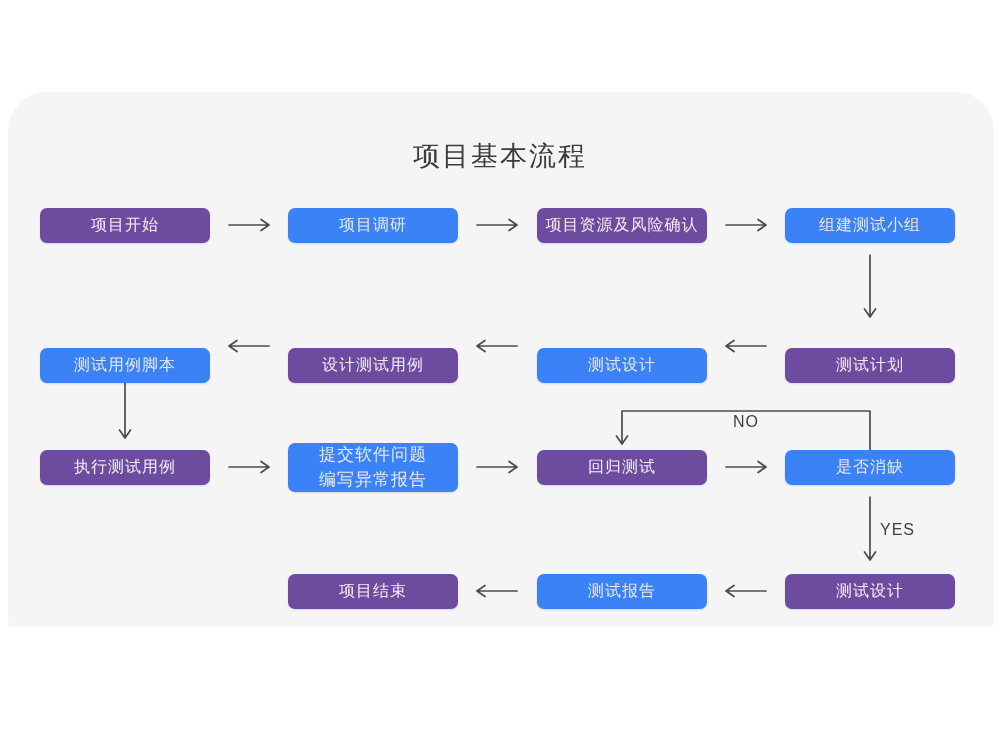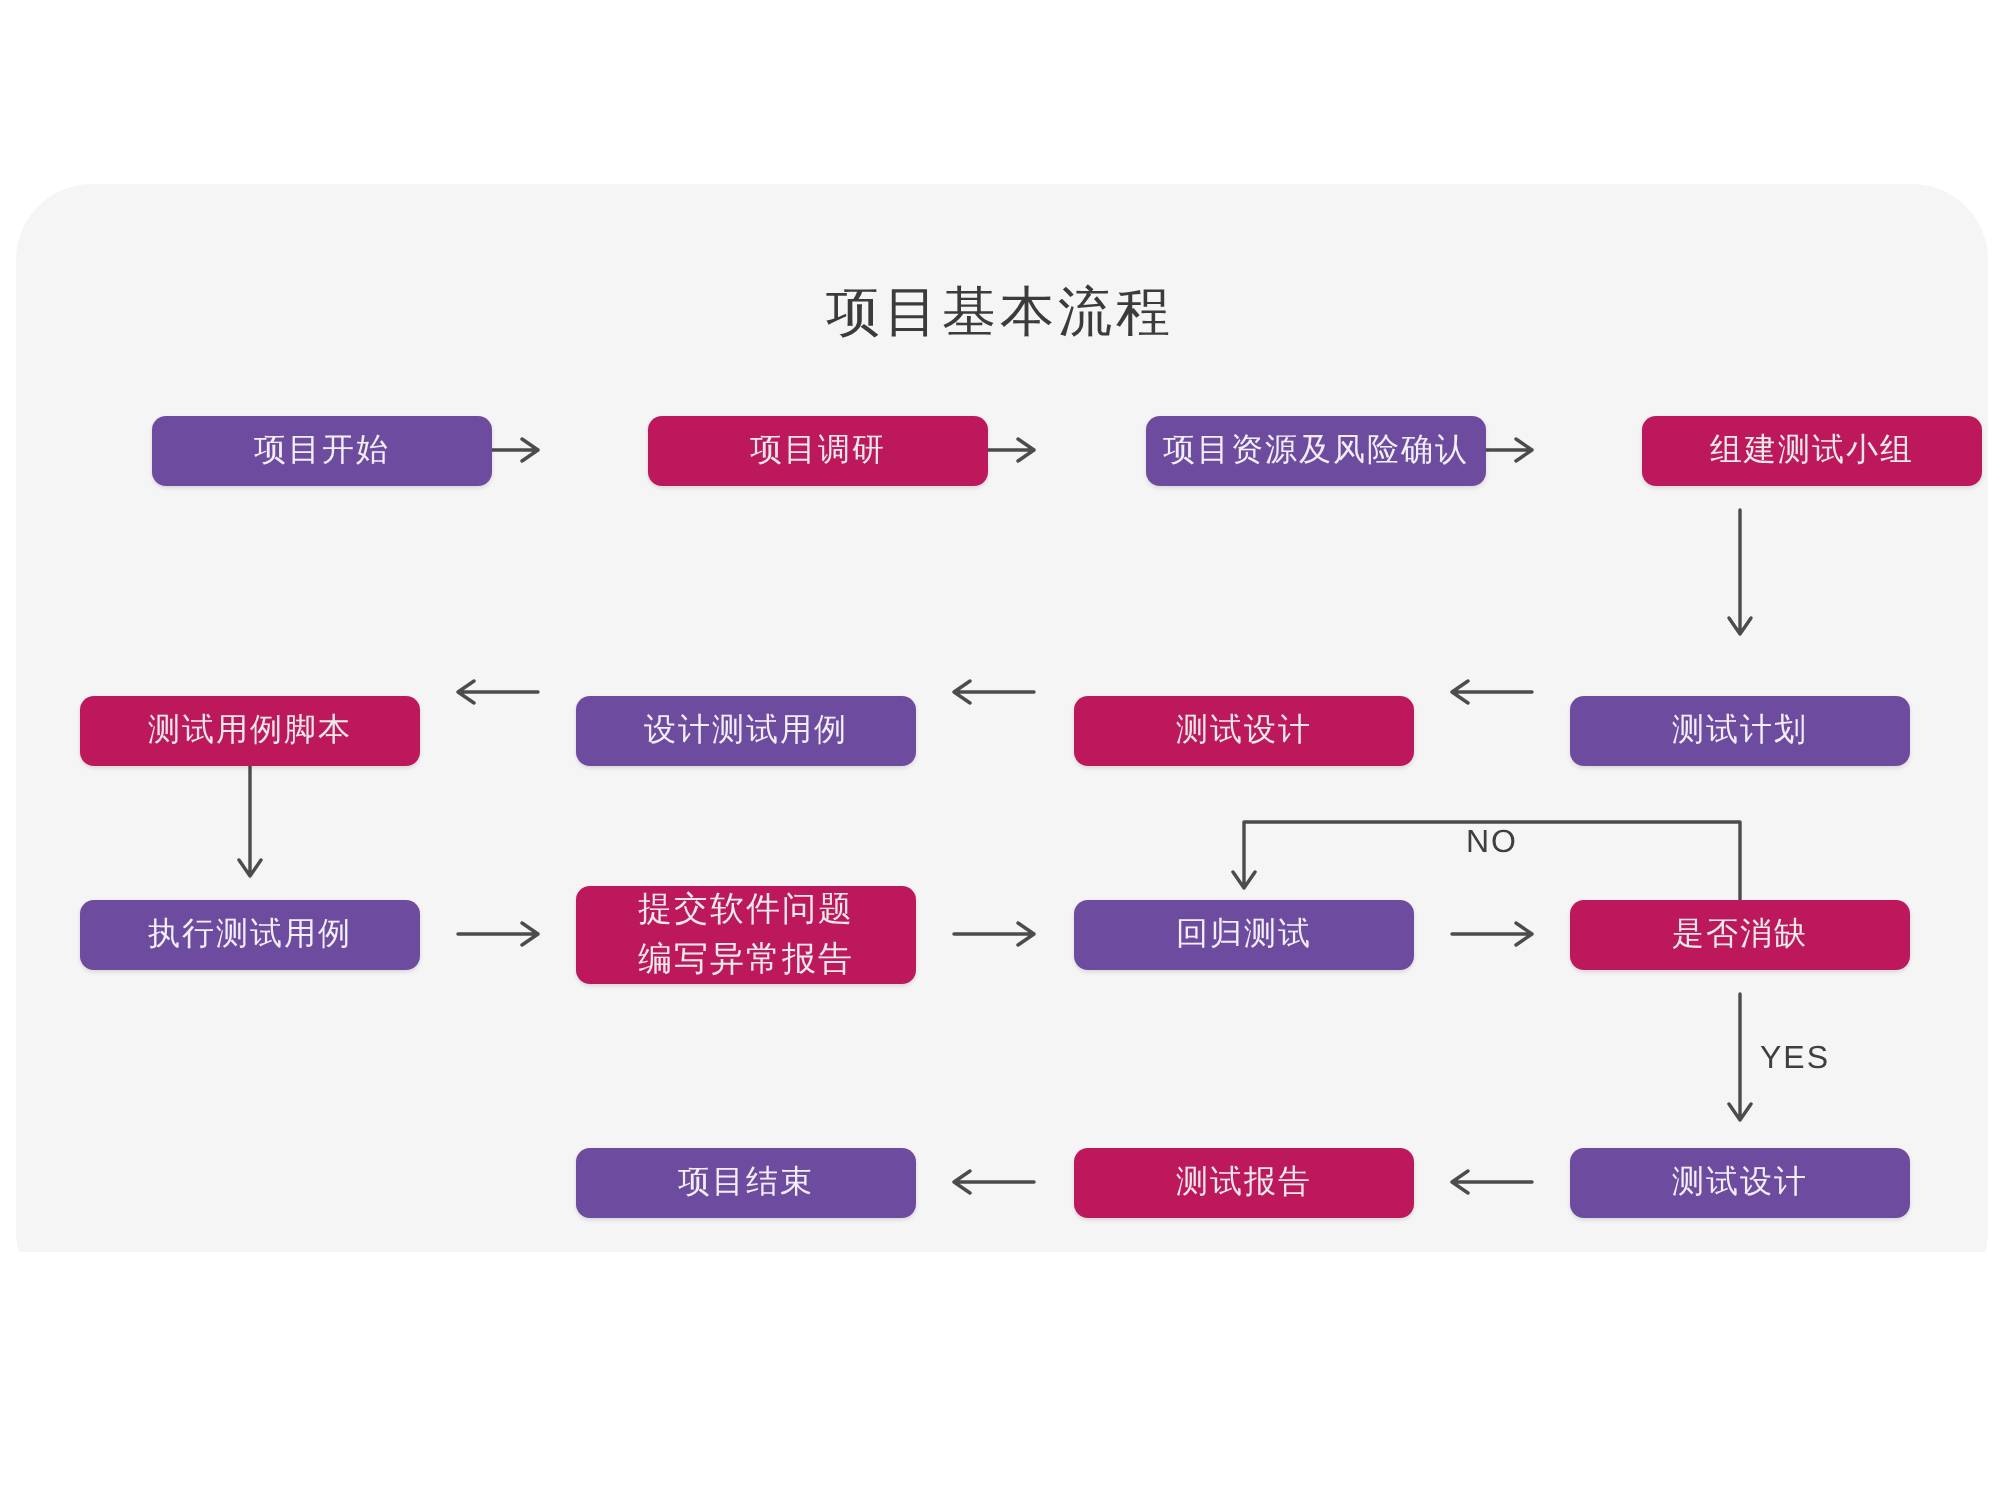--- a/index.html
+++ b/index.html
@@ -59,34 +59,34 @@
     display: flex;
     align-items: center;
     justify-content: center;
     text-align: center;
     font-size: 16px;
     letter-spacing: 1px;
     box-shadow: 0 1px 2px rgba(0,0,0,0.12);
     box-sizing: border-box;
   }
   .node.purple { background: #6D4B9F; color: #F2EEF7; }
-  .node.gray   { background: #be185d; color: #E9E9E9; }
+  .node.gray   { background: #3b82f6; color: #E9E9E9; }
   .node.tall {
     height: 49px;
     flex-direction: column;
     line-height: 1.45;
     font-size: 17px;
   }
   
   .c1 { left: 40px; }
   .c2 { left: 288px; }
   .c3 { left: 537px; }
   .c4 { left: 785px; }
   
-  .r1 { top: 208px; margin-left: 36px; }
+  .r1 { top: 208px; }
   .r2 { top: 348px; }
   .r3 { top: 450px; }
   .r3tall { top: 443px; }
   .r4 { top: 574px; }
   .edge-label {
     position: absolute;
     font-size: 16px;
     letter-spacing: 1px;
     color: #3F3F3F;
   }

